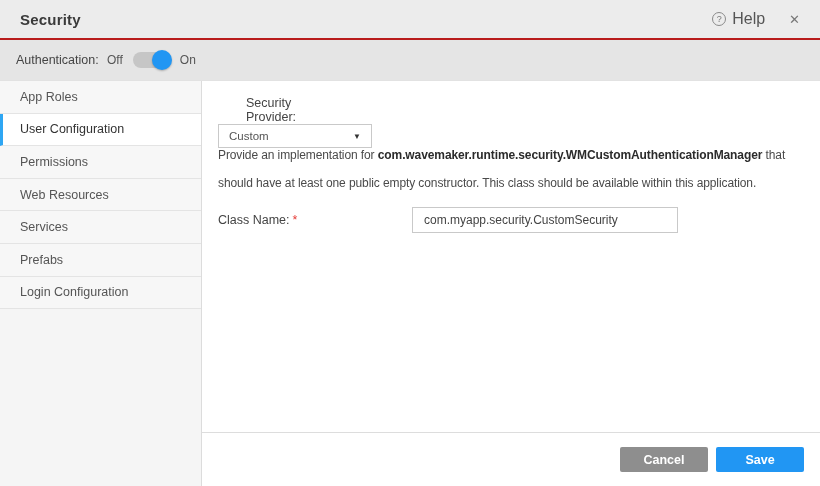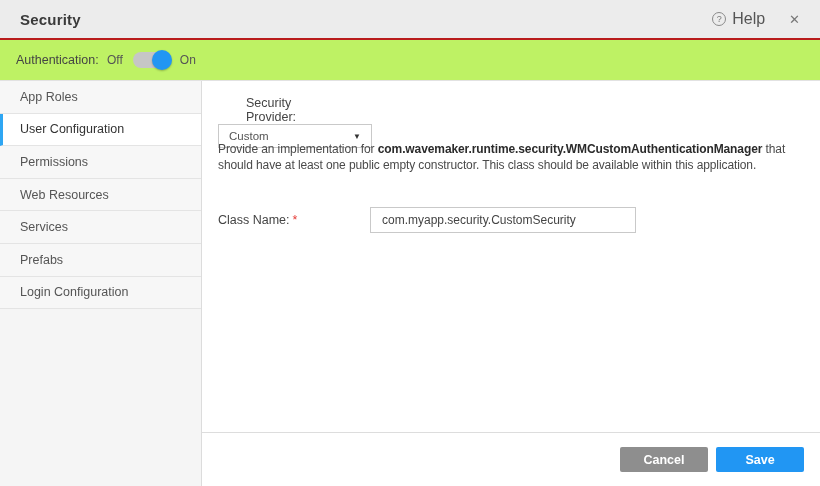--- a/index.html
+++ b/index.html
@@ -22,21 +22,21 @@
   .help-circle {
     width:14px; height:14px; border:1px solid #8a8a8a; border-radius:50%;
     display:flex; align-items:center; justify-content:center;
     font-size:9px; color:#777; line-height:1;
   }
   .help-label { font-size:16px; color:#555; }
   .close-btn { margin-left:24px; font-size:13px; color:#777; cursor:pointer; line-height:1; }
 
   
   .auth-row {
-    height:41px; flex:none; background:#bef264; border-bottom:1px solid #e2e2e2;
+    height:41px; flex:none; background:#e5e5e5; border-bottom:1px solid #e2e2e2;
     display:flex; align-items:center; padding:0 16px;
   }
   .auth-label { font-size:12.5px; color:#444; width:91px; }
   .toggle-off, .toggle-on { font-size:12px; color:#555; }
   .toggle {
     width:37px; height:16px; background:#c6c6c6; border-radius:8px;
     position:relative; margin:0 10px; cursor:pointer; flex:none;
   }
   .toggle-knob {
     position:absolute; right:-2px; top:-2px; width:20px; height:20px;
@@ -63,24 +63,24 @@
   .field-label { font-size:12.5px; color:#444; }
   .provider-row .field-label { width:98px; }
   .select-box {
     width:154px; height:24px; border:1px solid #c9c9c9; background:#fff;
     display:flex; align-items:center; justify-content:space-between;
     padding:4px 10px; font-size:11.5px; color:#555; cursor:pointer;
   }
   .select-arrow { font-size:8px; color:#333; }
   .description {
     position:absolute; left:16px; top:60px; width:600px;
-    font-size:12px; line-height:16px; color:#4a4a4a; letter-spacing:-.1px;
+    font-size:12px; line-height:28px; color:#4a4a4a; letter-spacing:-.1px;
   }
   .description b { color:#2b2b2b; }
-  .classname-row { position:absolute; left:16px; top:126px; display:flex; align-items:center; }
+  .classname-row { position:absolute; left:16px; top:126px; display:flex; align-items:center;gap:42px; }
   .classname-row .label-wrap { width:152px; font-size:12.5px; color:#444; }
   .required { color:#e53935; margin-left:3px; }
   .text-input {
     width:266px; height:26px; border:1px solid #c9c9c9; padding:0 11px;
     font-size:12px; color:#444; font-family:"Liberation Sans", sans-serif; outline:none;
   }
 
   
   .content-footer {
     position:absolute; left:0; right:0; bottom:0; height:54px;

